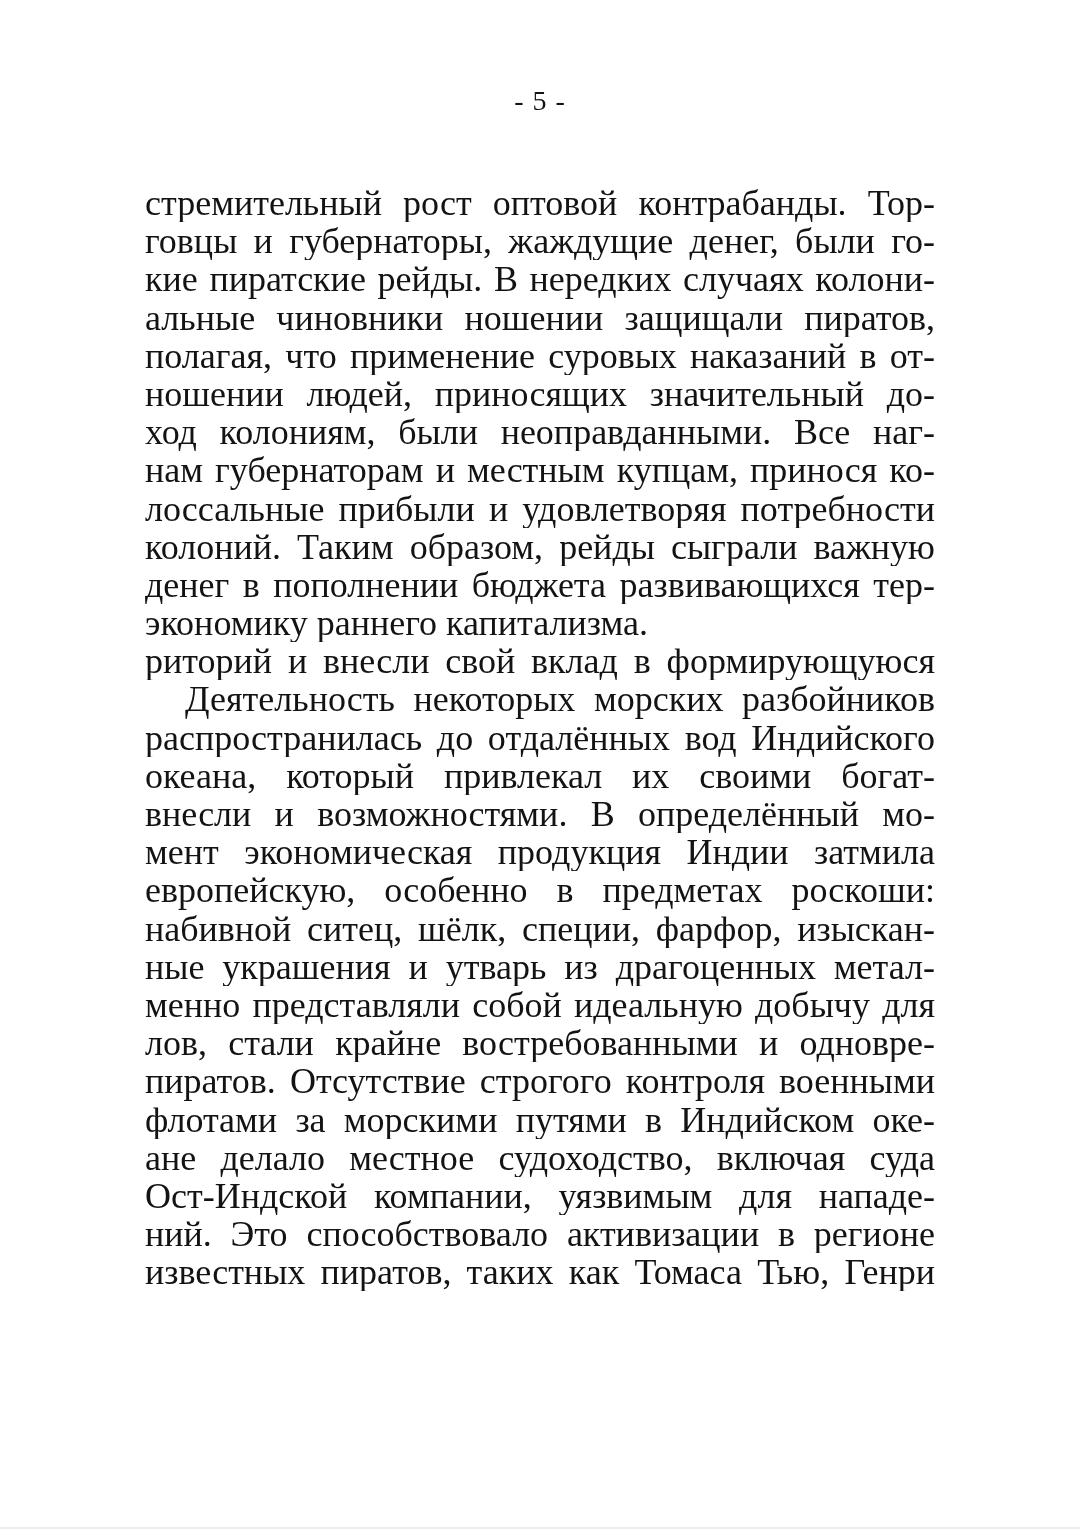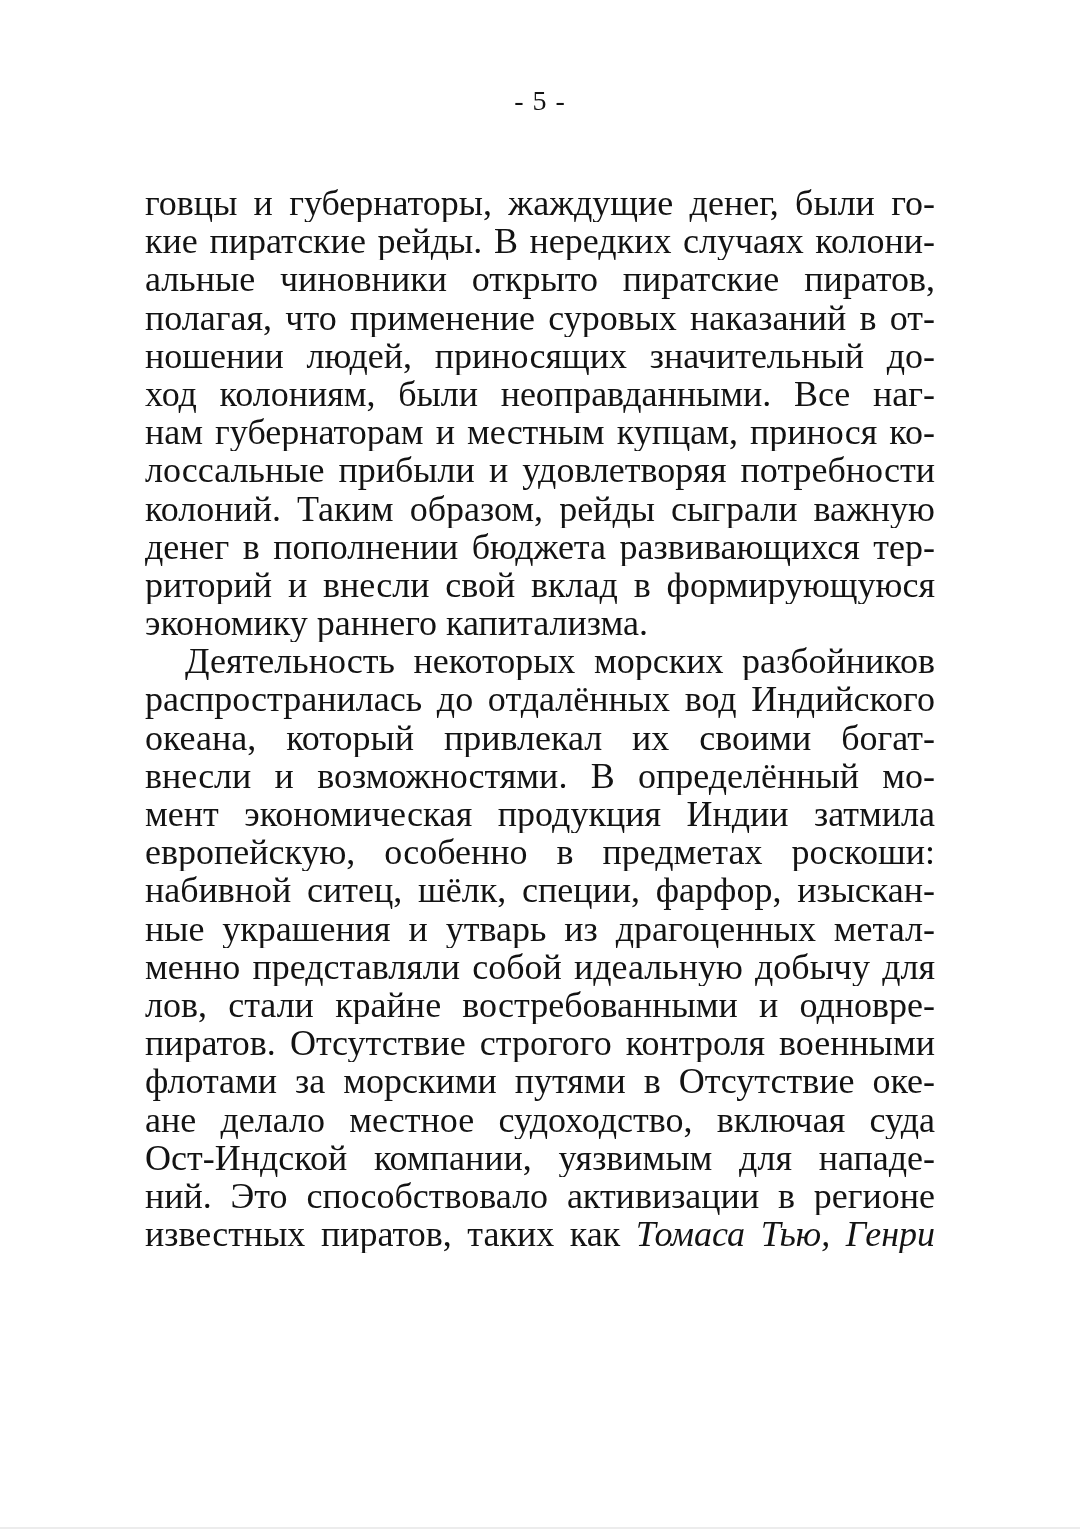--- a/index.html
+++ b/index.html
@@ -40,66 +40,66 @@
     text-align-last: justify;
   }
   .line.flush {
     text-align: left;
     text-align-last: left;
   }
   .line.indent {
     text-indent: 40px;
   }
   .italic {
-    font-style: italic;
   }
   .bottom-hairline {
     position: absolute;
     top: 1527px;
     left: 0;
     width: 1080px;
     height: 2px;
     background: #ececec;
   }
 </style>
 </head>
 <body>
 
 <div>
 
   <div class="page-header">- 5 -</div>
 
   <div class="text-block">
 
+      <div class="line"><span>стремительный рост оптовой контрабанды. Тор-</span></div>
 
       <div class="line"><span>говцы и губернаторы, жаждущие денег, были го-</span></div>
 
 
       <div class="line"><span>кие пиратские рейды. В нередких случаях колони-</span></div>
 
-      <div class="line"><span>альные чиновники открыто пиратские пиратов,</span></div>
+      <div class="line"><span>альные чиновники ношении защищали пиратов,</span></div>
 
       <div class="line"><span>полагая, что применение суровых наказаний в от-</span></div>
 
       <div class="line"><span>ношении людей, приносящих значительный до-</span></div>
 
       <div class="line"><span>ход колониям, были неоправданными. Все наг-</span></div>
 
 
       <div class="line"><span>нам губернаторам и местным купцам, принося ко-</span></div>
 
       <div class="line"><span>лоссальные прибыли и удовлетворяя потребности</span></div>
 
       <div class="line"><span>колоний. Таким образом, рейды сыграли важную</span></div>
 
       <div class="line"><span>денег в пополнении бюджета развивающихся тер-</span></div>
 
+      <div class="line flush"><span>экономику раннего капитализма.</span></div>
+
       <div class="line"><span>риторий и внесли свой вклад в формирующуюся</span></div>
-
-      <div class="line flush"><span>экономику раннего капитализма.</span></div>
 
       <div class="line indent"><span>Деятельность некоторых морских разбойников</span></div>
 
       <div class="line"><span>распространилась до отдалённых вод Индийского</span></div>
 
       <div class="line"><span>океана, который привлекал их своими богат-</span></div>
 
       <div class="line"><span>внесли и возможностями. В определённый мо-</span></div>
 
       <div class="line"><span>мент экономическая продукция Индии затмила</span></div>
@@ -109,21 +109,21 @@
       <div class="line"><span>набивной ситец, шёлк, специи, фарфор, изыскан-</span></div>
 
       <div class="line"><span>ные украшения и утварь из драгоценных метал-</span></div>
 
       <div class="line"><span>менно представляли собой идеальную добычу для</span></div>
 
       <div class="line"><span>лов, стали крайне востребованными и одновре-</span></div>
 
       <div class="line"><span>пиратов. Отсутствие строгого контроля военными</span></div>
 
-      <div class="line"><span>флотами за морскими путями в Отсутствие оке-</span></div>
+      <div class="line"><span>флотами за морскими путями в Индийском оке-</span></div>
 
       <div class="line"><span>ане делало местное судоходство, включая суда</span></div>
 
       <div class="line"><span>Ост-Индской компании, уязвимым для нападе-</span></div>
 
       <div class="line"><span>ний. Это способствовало активизации в регионе</span></div>
 
       <div class="line"><span>известных пиратов, таких как </span><span class="italic">Томаса Тью, Генри</span></div>
     </div>
 

